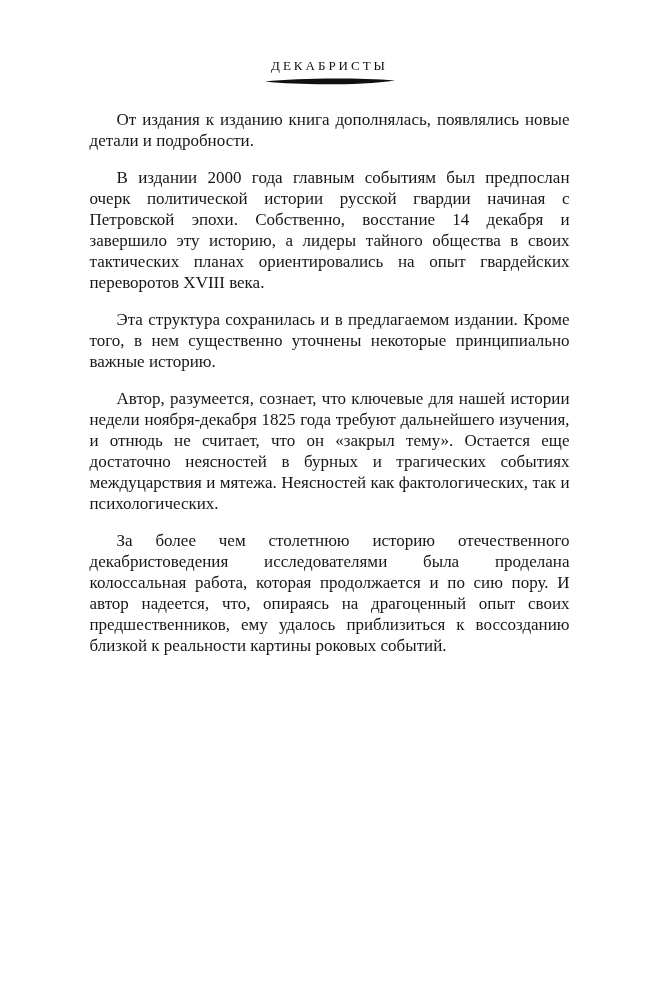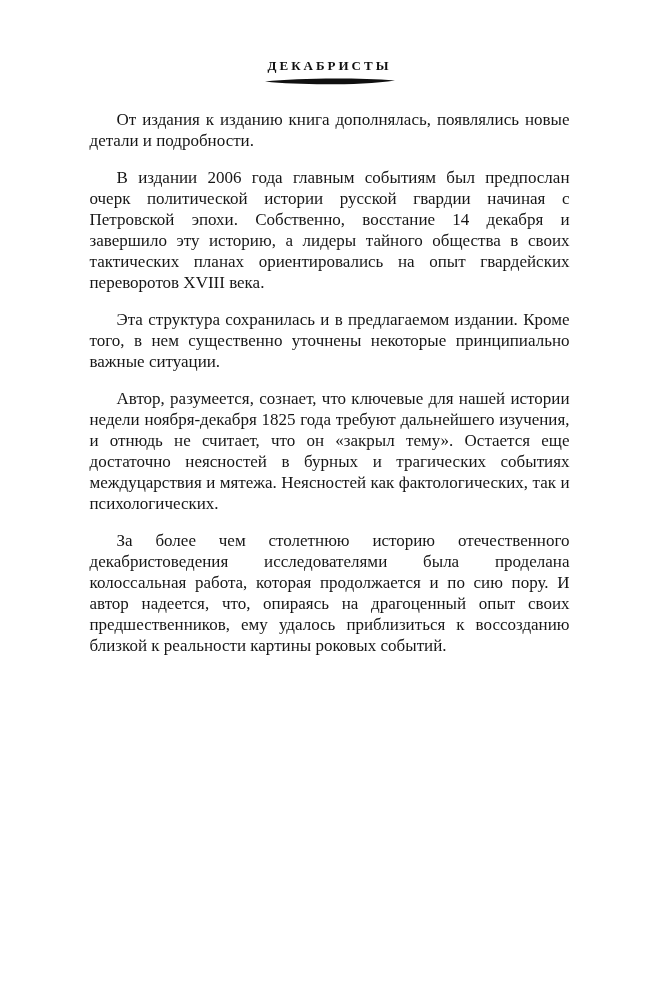--- a/index.html
+++ b/index.html
@@ -14,21 +14,21 @@
     background: #ffffff;
     color: #1b1b1b;
     font-family: "Liberation Serif", "DejaVu Serif", serif;
     overflow: hidden;
     box-sizing: border-box;
   }
   .running-head {
     padding-top: 58px;
     text-align: center;
     font-size: 13px;
-    font-weight: bold;
+    font-weight: normal;
     letter-spacing: 3px;
     color: #101010;
   }
   .flourish-wrap {
     text-align: center;
     height: 16px;
     margin-top: 3px;
     line-height: 0;
   }
   .text-block {
@@ -54,19 +54,19 @@
   <div class="running-head">ДЕКАБРИСТЫ</div>
 
   <div class="flourish-wrap">
     <svg width="132" height="9" viewBox="0 0 132 9" aria-hidden="true">
       <path d="M1,4.6 C34,0.9 92,0.7 131,3.4 C97,8.3 38,8.6 1,4.6 Z" fill="#101010"></path>
     </svg>
   </div>
 
   <div class="text-block">
     <p>От издания к изданию книга дополнялась, появлялись новые детали и подробности.</p>
-    <p>В издании 2006 года главным событиям был предпослан очерк политической истории русской гвардии начиная с Петровской эпохи. Собственно, восстание 14 декабря и завершило эту историю, а лидеры тайного общества в своих тактических планах ориентировались на опыт гвардейских переворотов XVIII века.</p>
-    <p>Эта структура сохранилась и в предлагаемом издании. Кроме того, в нем существенно уточнены некоторые принципиально важные ситуации.</p>
+    <p>В издании 2000 года главным событиям был предпослан очерк политической истории русской гвардии начиная с Петровской эпохи. Собственно, восстание 14 декабря и завершило эту историю, а лидеры тайного общества в своих тактических планах ориентировались на опыт гвардейских переворотов XVIII века.</p>
+    <p>Эта структура сохранилась и в предлагаемом издании. Кроме того, в нем существенно уточнены некоторые принципиально важные историю.</p>
     <p>Автор, разумеется, сознает, что ключевые для нашей истории недели ноября-декабря 1825 года требуют дальнейшего изучения, и отнюдь не считает, что он «закрыл тему». Остается еще достаточно неясностей в бурных и трагических событиях междуцарствия и мятежа. Неясностей как фактологических, так и психологических.</p>
     <p>За более чем столетнюю историю отечественного декабристоведения исследователями была проделана колоссальная работа, которая продолжается и по сию пору. И автор надеется, что, опираясь на драгоценный опыт своих предшественников, ему удалось приблизиться к воссозданию близкой к реальности картины роковых событий.</p>
   </div>
 
 </div>
 
 </body></html>

